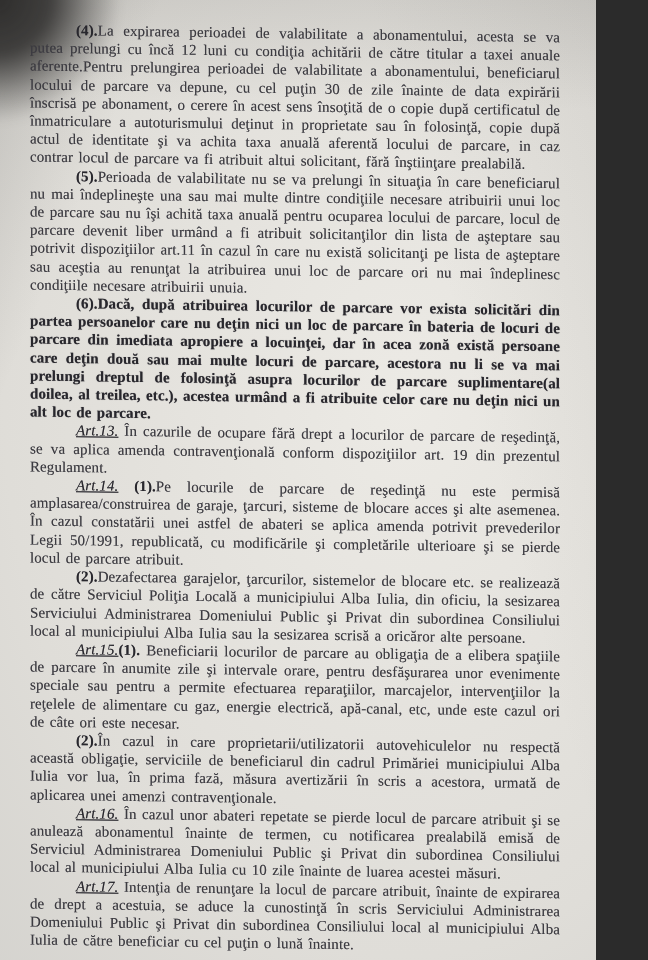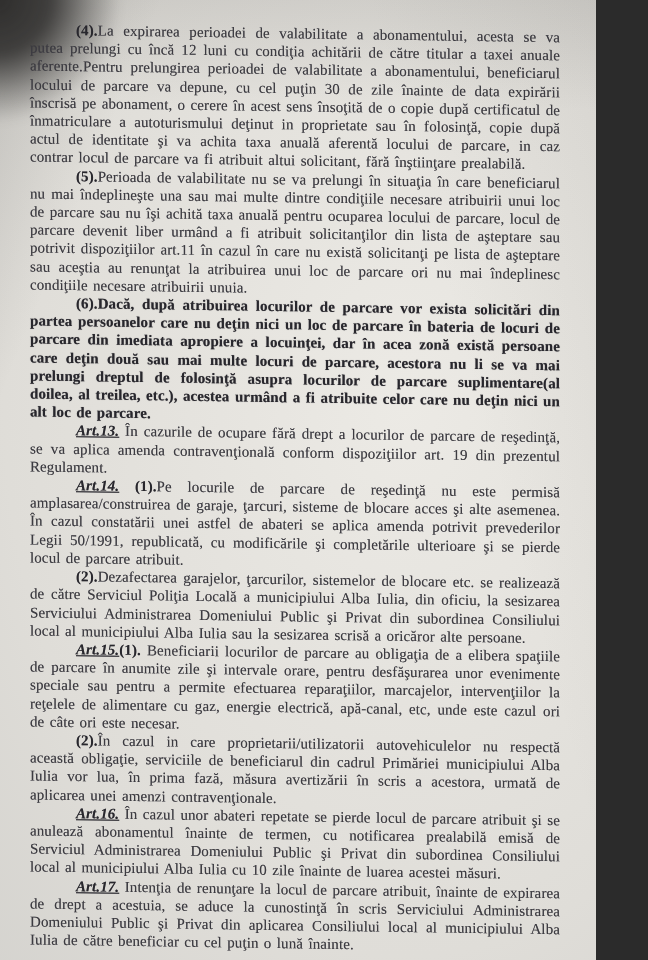--- a/index.html
+++ b/index.html
@@ -56,21 +56,21 @@
   }
   .para {
     margin: 0;
     text-indent: 46px;
   }
   .num-lead {
     font-weight: bold;
     color: var(--ink-bold);
   }
   .art-lead {
-    font-weight: bold;
+    font-weight: normal;
     font-style: italic;
     text-decoration: underline;
     color: var(--ink-bold);
   }
   .b-num {
     font-weight: bold;
     color: var(--ink-bold);
   }
   .para.bold, .para.bold .body-text {
     font-weight: bold;
@@ -86,15 +86,15 @@
   <div class="text-block">
       <p class="para numbered"><span class="num-lead">(4).</span><span class="body-text">La expirarea perioadei de valabilitate a abonamentului, acesta se va putea prelungi cu încă 12 luni cu condiţia achitării de către titular a taxei anuale aferente.Pentru prelungirea perioadei de valabilitate a abonamentului, beneficiarul locului de parcare va depune, cu cel puţin 30 de zile înainte de data expirării înscrisă pe abonament, o cerere în acest sens însoţită de o copie după certificatul de înmatriculare a autoturismului deţinut in proprietate sau în folosinţă, copie după actul de identitate şi va achita taxa anuală aferentă locului de parcare, in caz contrar locul de parcare va fi atribuit altui solicitant, fără înştiinţare prealabilă.</span></p>
       <p class="para numbered"><span class="num-lead">(5).</span><span class="body-text">Perioada de valabilitate nu se va prelungi în situaţia în care beneficiarul nu mai îndeplineşte una sau mai multe dintre condiţiile necesare atribuirii unui loc de parcare sau nu îşi achită taxa anuală pentru ocuparea locului de parcare, locul de parcare devenit liber urmând a fi atribuit solicitanţilor din lista de aşteptare sau potrivit dispoziţiilor art.11 în cazul în care nu există solicitanţi pe lista de aşteptare sau aceştia au renunţat la atribuirea unui loc de parcare ori nu mai îndeplinesc condiţiile necesare atribuirii unuia.</span></p>
       <p class="para bold"><span class="num-lead">(6).</span><span class="body-text">Dacă, după atribuirea locurilor de parcare vor exista solicitări din partea persoanelor care nu deţin nici un loc de parcare în bateria de locuri de parcare din imediata apropiere a locuinţei, dar în acea zonă există persoane care deţin două sau mai multe locuri de parcare, acestora nu li se va mai prelungi dreptul de folosinţă asupra locurilor de parcare suplimentare(al doilea, al treilea, etc.), acestea urmând a fi atribuite celor care nu deţin nici un alt loc de parcare.</span></p>
       <p class="para article"><span class="art-lead">Art.13.</span><span class="body-text"> În cazurile de ocupare fără drept a locurilor de parcare de reşedinţă, se va aplica amenda contravenţională conform dispoziţiilor art. 19 din prezentul Regulament.</span></p>
       <p class="para article"><span class="art-lead">Art.14.</span><span class="b-num"> (1).</span><span class="body-text">Pe locurile de parcare de reşedinţă nu este permisă amplasarea/construirea de garaje, ţarcuri, sisteme de blocare acces şi alte asemenea. În cazul constatării unei astfel de abateri se aplica amenda potrivit prevederilor Legii 50/1991, republicată, cu modificările şi completările ulterioare şi se pierde locul de parcare atribuit.</span></p>
       <p class="para numbered"><span class="num-lead">(2).</span><span class="body-text">Dezafectarea garajelor, ţarcurilor, sistemelor de blocare etc. se realizează de către Serviciul Poliţia Locală a municipiului Alba Iulia, din oficiu, la sesizarea Serviciului Administrarea Domeniului Public şi Privat  din subordinea Consiliului local al municipiului Alba Iulia sau la sesizarea scrisă a oricăror alte persoane.</span></p>
       <p class="para article"><span class="art-lead">Art.15.</span><span class="b-num">(1).</span><span class="body-text"> Beneficiarii locurilor de parcare au obligaţia de a elibera spaţiile de parcare în anumite zile şi intervale orare, pentru desfăşurarea unor evenimente speciale sau pentru a permite efectuarea reparaţiilor, marcajelor, intervenţiilor la reţelele de alimentare cu gaz, energie electrică, apă-canal, etc, unde este cazul ori de câte ori este necesar.</span></p>
       <p class="para numbered"><span class="num-lead">(2).</span><span class="body-text">În cazul in care proprietarii/utilizatorii autovehiculelor nu respectă această obligaţie, serviciile de beneficiarul din cadrul Primăriei municipiului Alba Iulia vor lua, în prima fază, măsura avertizării în scris a acestora, urmată de aplicarea unei amenzi contravenţionale.</span></p>
       <p class="para article"><span class="art-lead">Art.16.</span><span class="body-text"> În cazul unor abateri repetate se pierde locul de parcare atribuit şi se anulează abonamentul înainte de termen, cu notificarea prealabilă emisă de Serviciul Administrarea Domeniului Public şi Privat  din subordinea Consiliului local al municipiului Alba Iulia cu 10 zile înainte de luarea acestei măsuri.</span></p>
-      <p class="para article"><span class="art-lead">Art.17.</span><span class="body-text"> Intenţia de renunţare la locul de parcare atribuit, înainte de expirarea de drept a acestuia, se aduce la cunostinţă în scris Serviciului Administrarea Domeniului Public şi Privat  din aplicarea Consiliului local al municipiului Alba Iulia de către beneficiar cu cel puţin o lună înainte.</span></p>
+      <p class="para article"><span class="art-lead">Art.17.</span><span class="body-text"> Intenţia de renunţare la locul de parcare atribuit, înainte de expirarea de drept a acestuia, se aduce la cunostinţă în scris Serviciului Administrarea Domeniului Public şi Privat  din subordinea Consiliului local al municipiului Alba Iulia de către beneficiar cu cel puţin o lună înainte.</span></p>
     </div>
 </div>
 
 </body></html>

